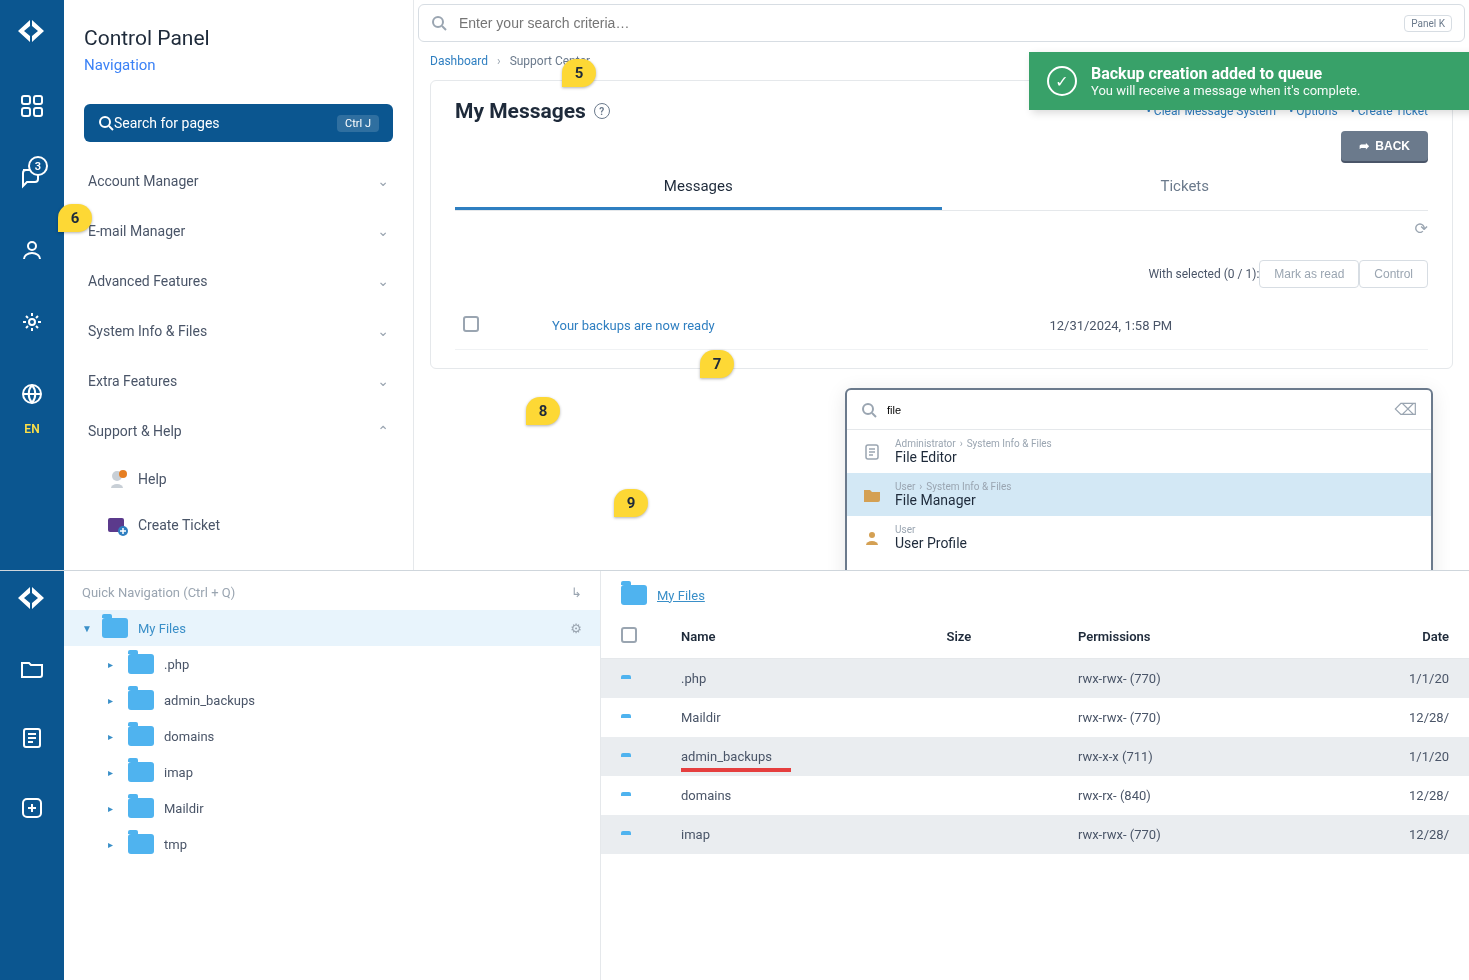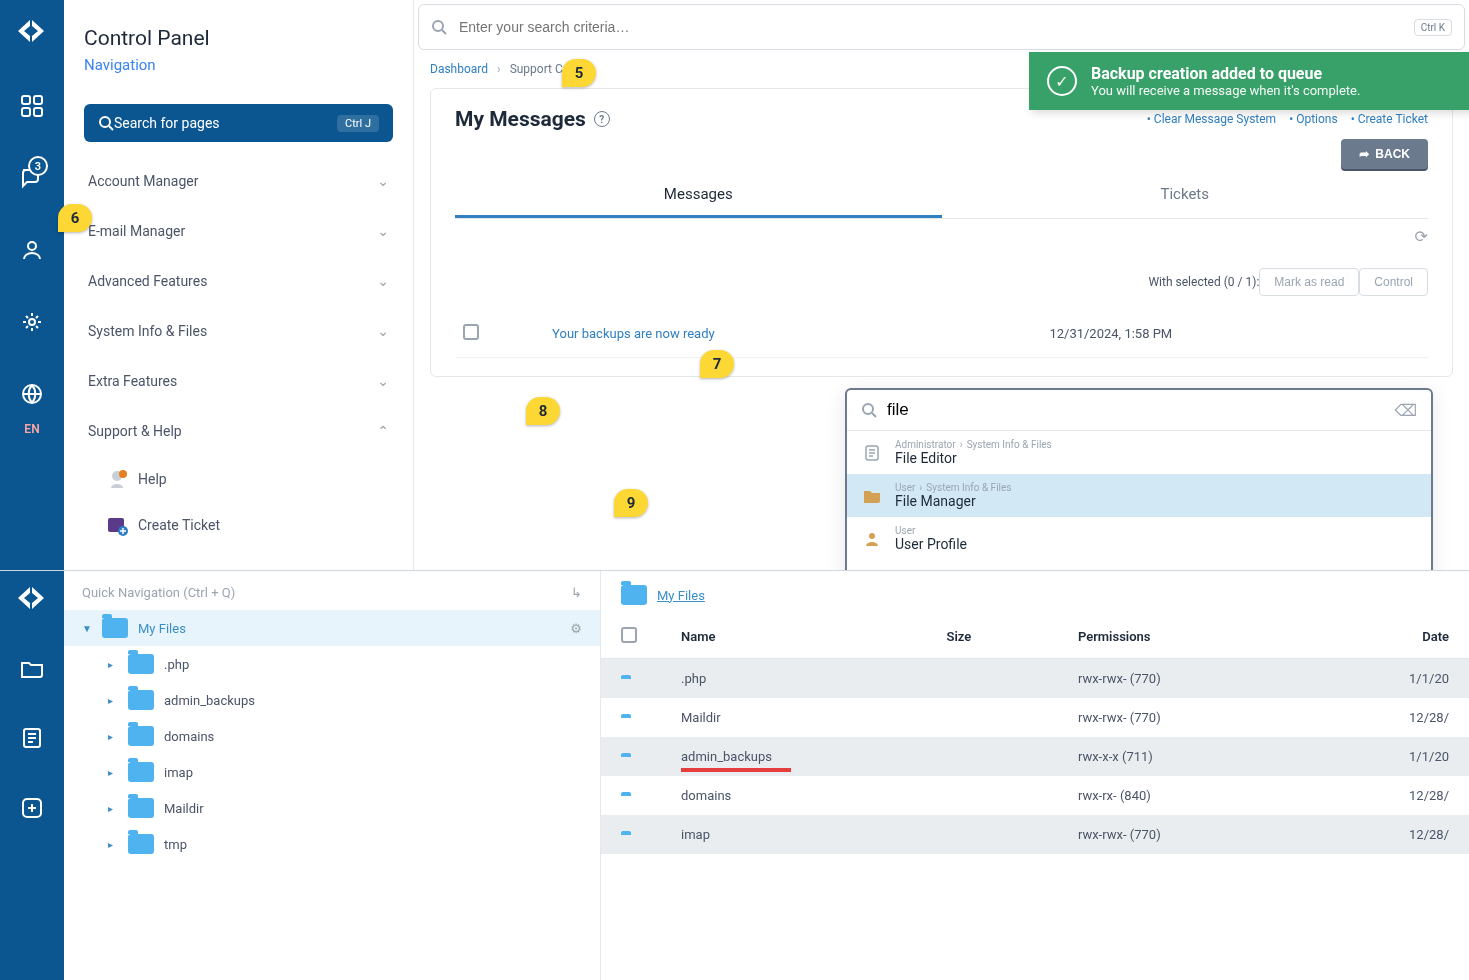--- a/index.html
+++ b/index.html
@@ -6,37 +6,37 @@
 body { font-family: -apple-system, BlinkMacSystemFont, "Segoe UI", Roboto, sans-serif; background: #fff; width: 1469px; height: 980px; overflow: hidden; position: relative; }
 
 
 .top-section { position: absolute; top: 0; left: 0; right: 0; height: 570px; display: flex; }
 
 
 .rail { width: 64px; background: #0b5690; display: flex; flex-direction: column; align-items: center; padding-top: 18px; gap: 44px; }
 .rail .logo svg, .rail .icon svg { fill: #fff; }
 .rail .icon { position: relative; width: 28px; height: 28px; display:flex; align-items:center; justify-content:center; }
 .rail .badge { position:absolute; top:-8px; right:-2px; background:#0b5690; border:2px solid #fff; color:#fff; border-radius:50%; width:20px; height:20px; font-size:11px; display:flex; align-items:center; justify-content:center; font-weight:600;}
-.rail .lang { color:#fca5a5; font-size:12px; font-weight:600; margin-top:-30px;}
+.rail .lang { color:#fde047; font-size:12px; font-weight:600; margin-top:-30px;}
 
 
 .sidebar { width: 350px; background:#fff; padding: 26px 20px; border-right:1px solid #e5e8eb; overflow:hidden;}
 .sidebar h1 { font-size:21px; color:#1e2a3a; font-weight:400;}
 .sidebar .sub { color:#3b82f6; font-size:15px; margin-top:6px;}
 .searchbtn { margin-top:30px; background:#0b5690; color:#fff; border-radius:6px; height:38px; display:flex; align-items:center; padding:0 14px; gap:10px; font-size:14px; justify-content:space-between;}
 .searchbtn .left { display:flex; align-items:center; }
 .kbd { background:rgba(255,255,255,.15); padding:2px 8px; border-radius:4px; font-size:11px;}
 .nav-item { display:flex; justify-content:space-between; align-items:center; padding:17px 4px; color:#4a5568; font-size:14px; border-bottom:0; cursor:pointer;}
 .nav-item .chev { color:#9aa5b1;}
 .sub-item { display:flex; align-items:center; gap:10px; padding:12px 4px 12px 22px; color:#4a5568; font-size:14px;}
 .sub-item .ico { width:22px; height:22px; display:flex; align-items:center; justify-content:center;}
 
 
 .main { flex:1; position:relative; background:#fff;}
-.searchbar { height:46px; border:1px solid #d7dde3; border-radius:6px; margin:4px 4px 0 4px; display:flex; align-items:center; padding:0 12px; gap:12px; color:#9aa5b1;}
+.searchbar { height:38px; border:1px solid #d7dde3; border-radius:6px; margin:4px 4px 0 4px; display:flex; align-items:center; padding:0 12px; gap:12px; color:#9aa5b1;}
 .searchbar input { flex:1; border:0; outline:0; font-size:14px; color:#333;}
 .searchbar .kbd2 { border:1px solid #d7dde3; padding:2px 6px; border-radius:4px; font-size:10px; color:#6b7a8c;}
 .breadcrumb { padding:12px 16px; font-size:12px; display:flex; justify-content:space-between;}
 .breadcrumb a{ color:#2f7fc1; text-decoration:none;}
 .breadcrumb .sep{ color:#9aa5b1; margin:0 6px;}
 .breadcrumb .dom{ color:#2f7fc1; display:flex; align-items:center; gap:4px;}
 
 .panel { margin:0 16px; border:1px solid #e5e8eb; border-radius:6px; padding:18px 24px; background:#fff;}
 .panel .hdr { display:flex; justify-content:space-between; align-items:center;}
 .panel h2 { font-size:21px; color:#1e2a3a; font-weight:700; display:flex; align-items:center; gap:8px;}
@@ -60,21 +60,21 @@
 .toast .check{ width:30px; height:30px; border:2px solid #fff; border-radius:50%; display:flex; align-items:center; justify-content:center;}
 .toast .t1{ font-weight:700; font-size:16px;}
 .toast .t2{ font-size:13px; opacity:.95;}
 
 
 .callout{ position:absolute; background:#fdd835; border-radius:999px 999px 999px 4px; min-width:34px; height:28px; display:flex; align-items:center; justify-content:center; font-weight:700; font-size:15px; color:#1e2a3a; box-shadow:0 1px 3px rgba(0,0,0,.3); padding:0 10px;}
 
 
 .search-popup{ position:absolute; top:388px; left:431px; width:588px; border:2px solid #6b7a8c; border-radius:6px; background:#fff; box-shadow:0 4px 20px rgba(0,0,0,.1);}
 .search-popup .sp-bar{ display:flex; align-items:center; padding:10px 14px; gap:10px; border-bottom:1px solid #e5e8eb;}
-.search-popup .sp-bar input{ flex:1; border:0; outline:0; font-size:17px;}
+.search-popup .sp-bar input{ flex:1; border:0; outline:0; font-size:11px;}
 .sp-row{ padding:8px 14px; display:flex; align-items:center; gap:12px; cursor:pointer;}
 .sp-row.highlight{ background:#d3e8f5;}
 .sp-row .ico{ width:22px; height:22px; display:flex; align-items:center; justify-content:center; color:#9aa5b1;}
 .sp-row .bc{ font-size:10px; color:#9aa5b1;}
 .sp-row .bc .sep{ margin:0 4px;}
 .sp-row .ttl{ font-size:14px; color:#1e2a3a;}
 .sp-clear{ color:#9aa5b1;}
 
 
 .bottom-section{ position:absolute; top:570px; left:0; right:0; height:410px; display:flex; border-top:1px solid #cfd6dc;}
@@ -209,21 +209,21 @@
     </div>
   </div>
 
   <div class="main">
     <div class="searchbar">
       <svg width="16" height="16">
           <circle cx="7" cy="7" r="5" fill="none" stroke="#9aa5b1" stroke-width="2"></circle>
           <path d="M11 11l4 4" stroke="#9aa5b1" stroke-width="2"></path>
         </svg>
       <input placeholder="Enter your search criteria…" style="">
-      <span class="kbd2">Ctrl K</span>
+      <span class="kbd2">Panel K</span>
     </div>
     <div class="breadcrumb">
       <div>
         <a>Dashboard</a>
         <span class="sep">›</span>
         <span style="color:#6b7a8c">Support Center</span>
       </div>
       <div class="dom">
         <svg width="14" height="14">
             <circle cx="7" cy="7" r="6" fill="none" stroke="#2f7fc1" stroke-width="1.5"></circle>

